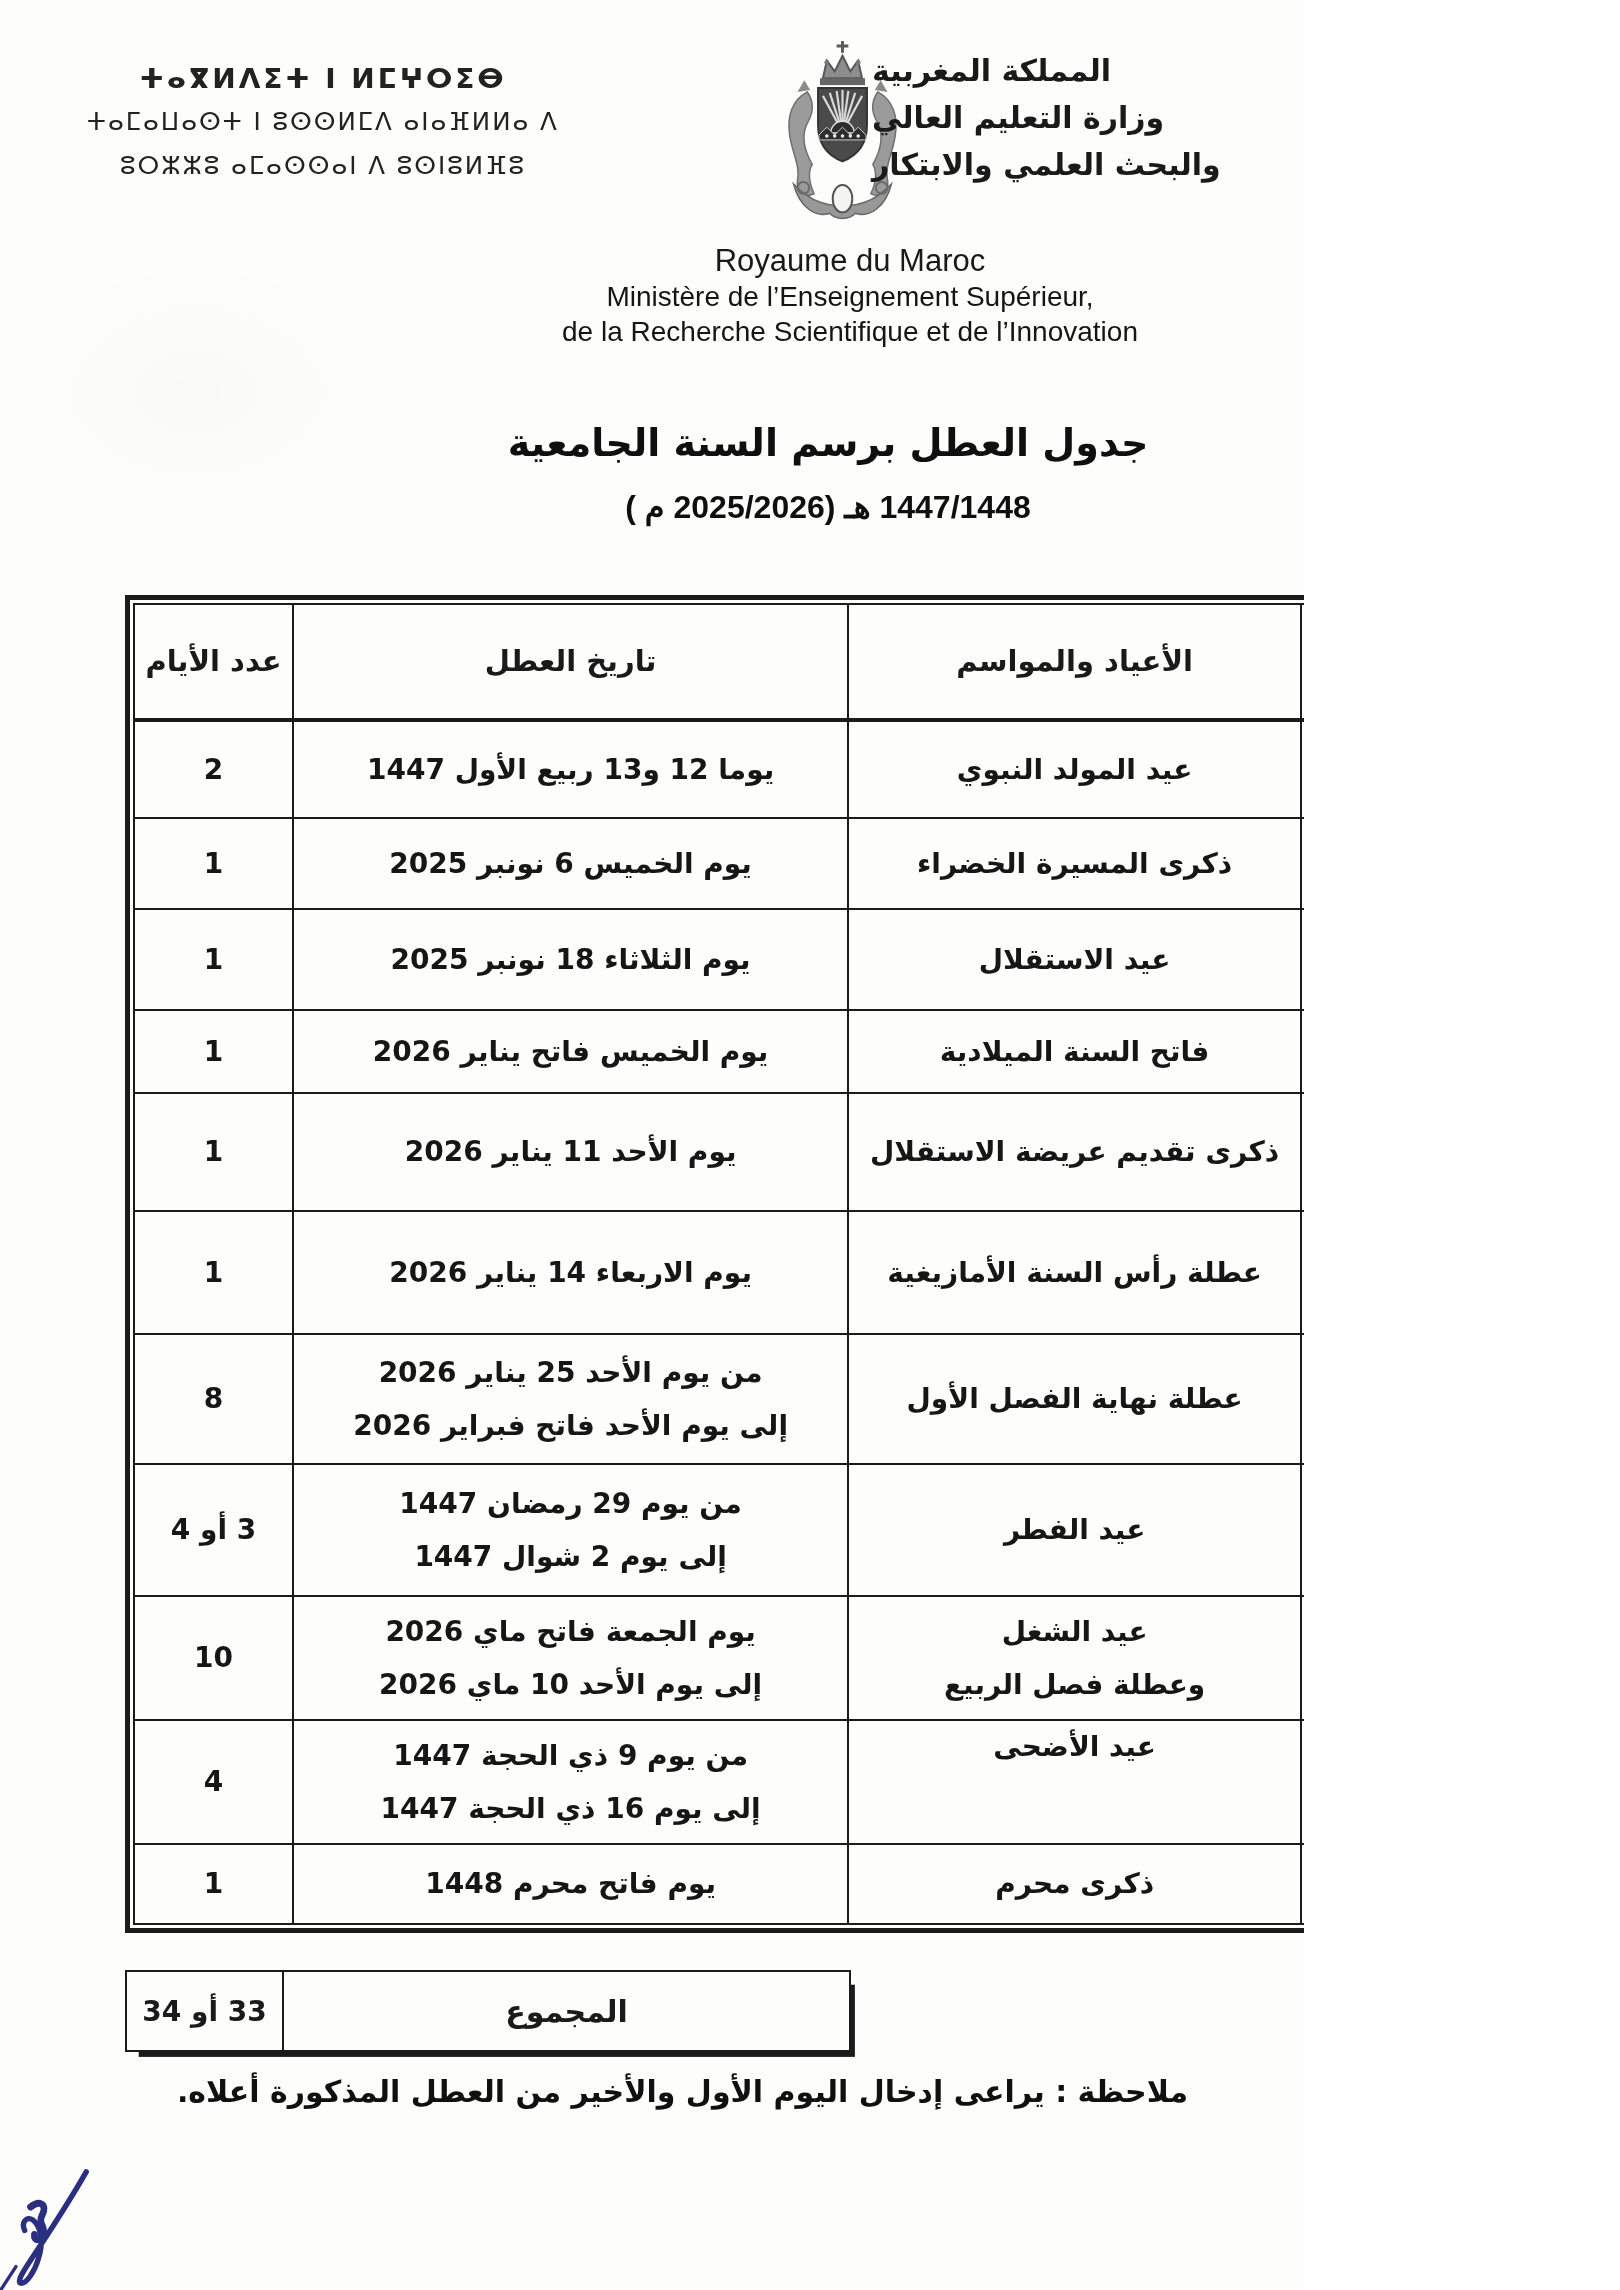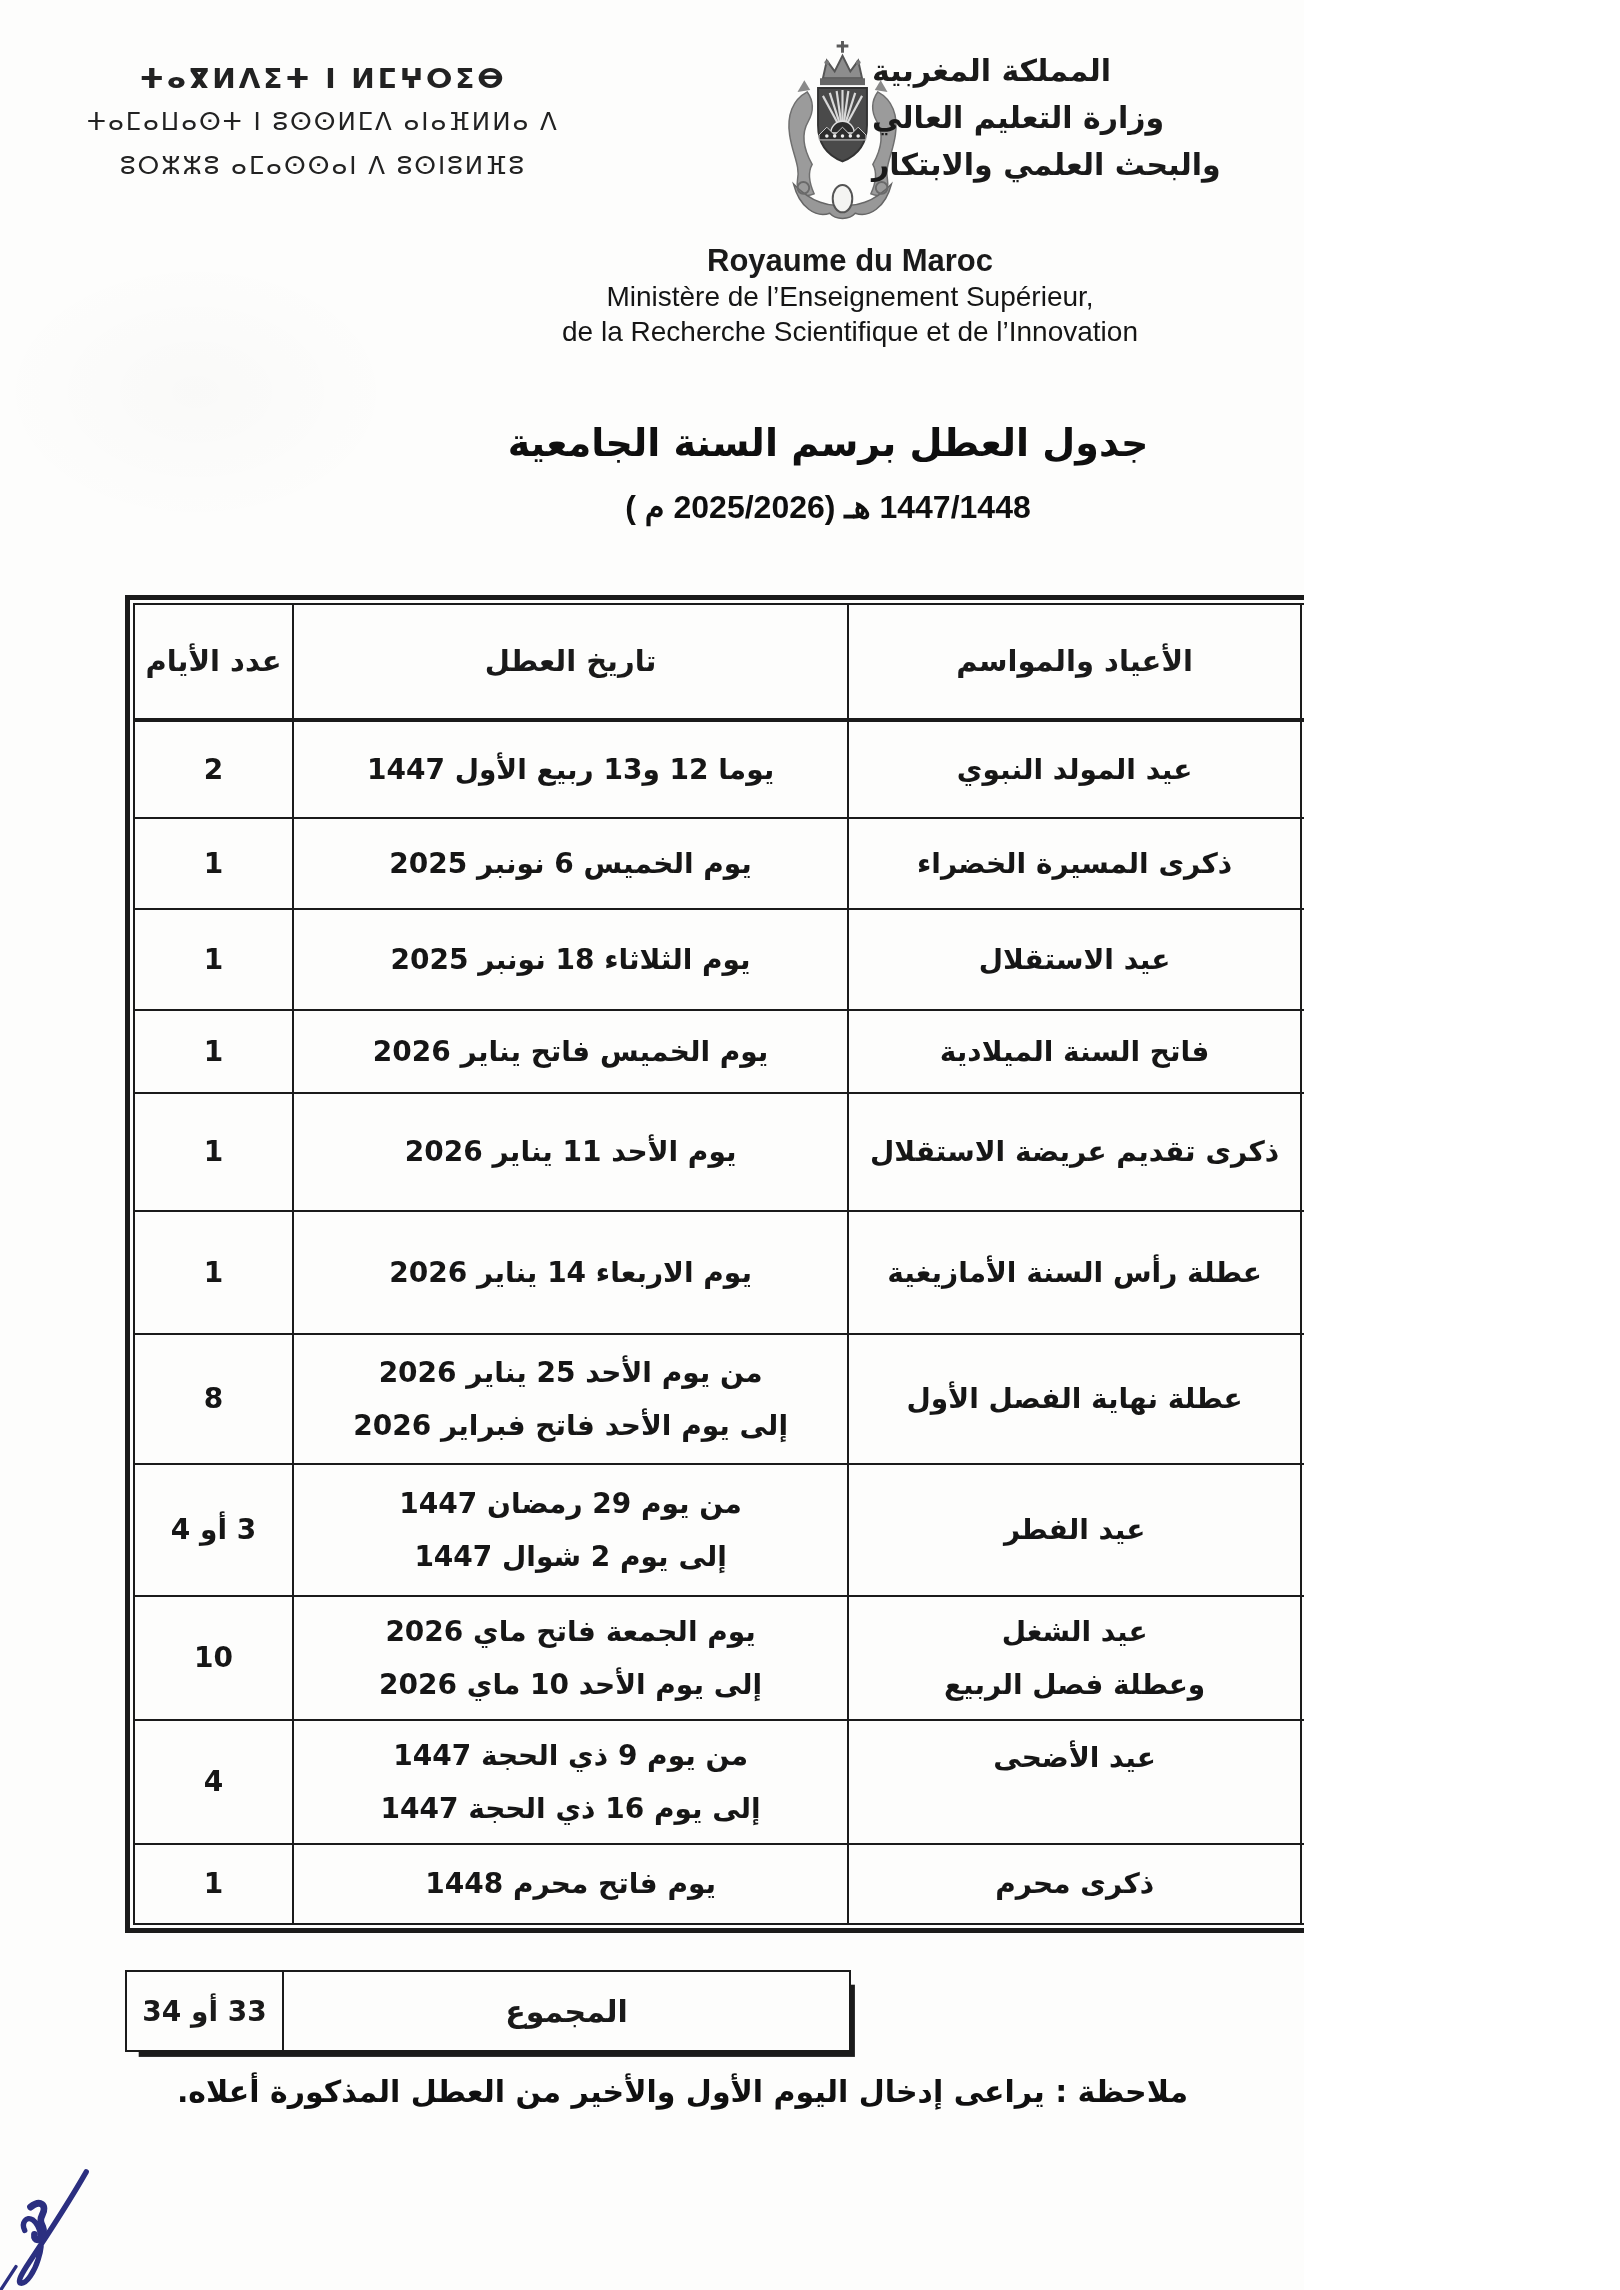--- a/index.html
+++ b/index.html
@@ -15,21 +15,21 @@
     color:#1a1a1a;
   }
   
   .tifinagh-block{position:absolute;left:83px;top:57px;width:480px;text-align:center;color:#222;}
   .tifinagh-l1{font-size:28px;font-weight:700;letter-spacing:2.9px;line-height:43px;}
   .tifinagh-l2,.tifinagh-l3{font-size:24.5px;letter-spacing:2px;line-height:44px;}
   .gov-ar-block{position:absolute;right:69px;top:47px;width:363px;text-align:left;direction:rtl;}
   .gov-ar-block div{font-size:30px;font-weight:700;line-height:47px;font-family:"DejaVu Sans",sans-serif;}
   .emblem{position:absolute;left:774px;top:39px;width:137px;height:194px;}
   .gov-fr-block{position:absolute;left:360px;top:242px;width:980px;text-align:center;}
-  .gov-fr-l1{font-size:31px;font-weight:700;line-height:37px;}
+  .gov-fr-l1{font-size:31px;font-weight:400;line-height:37px;}
   .gov-fr-l2,.gov-fr-l3{font-size:28px;font-weight:400;line-height:35px;color:#151515;}
   
   .doc-title{position:absolute;left:338px;top:421px;width:980px;text-align:center;direction:rtl;
     font-size:38px;font-weight:700;font-family:"DejaVu Sans",sans-serif;color:#0f0f0f;}
   .doc-subtitle{position:absolute;left:338px;top:488px;width:980px;text-align:center;direction:rtl;
     font-size:32px;font-weight:700;font-family:Liberation Sans, sans-serif;color:#0f0f0f;}
   
   .tbl-wrap{
     position:absolute;left:125px;top:595px;width:1301px;
     border:5.9px solid #1b1b1b;padding:2.9px;box-sizing:border-box;
@@ -48,21 +48,21 @@
   tbody tr:nth-child(2){height:91px;}
   tbody tr:nth-child(3){height:101px;}
   tbody tr:nth-child(4){height:83px;}
   tbody tr:nth-child(5){height:118px;}
   tbody tr:nth-child(6){height:123px;}
   tbody tr:nth-child(7){height:130px;}
   tbody tr:nth-child(8){height:132px;}
   tbody tr:nth-child(9){height:124px;}
   tbody tr:nth-child(10){height:124px;}
   tbody tr:nth-child(11){height:80px;}
-  tr.va-top td.holiday,tr.va-top td.order{vertical-align:top;padding-top:20px;}
+  tr.va-top td.holiday,tr.va-top td.order{vertical-align:top;padding-top:9px;}
   
   .total-box{
     position:absolute;left:125px;top:1970px;width:726px;height:82px;
     border:2.9px solid #1b1b1b;box-sizing:border-box;display:flex;direction:ltr;
     background:#fdfdfc;
     box-shadow:8.8px 9.8px 0 -4.9px #1b1b1b;
     font-family:"DejaVu Sans",sans-serif;
   }
   .total-days{width:155px;border-right:2px solid #1b1b1b;display:flex;align-items:center;justify-content:center;
     font-size:28px;font-weight:700;direction:rtl;}

